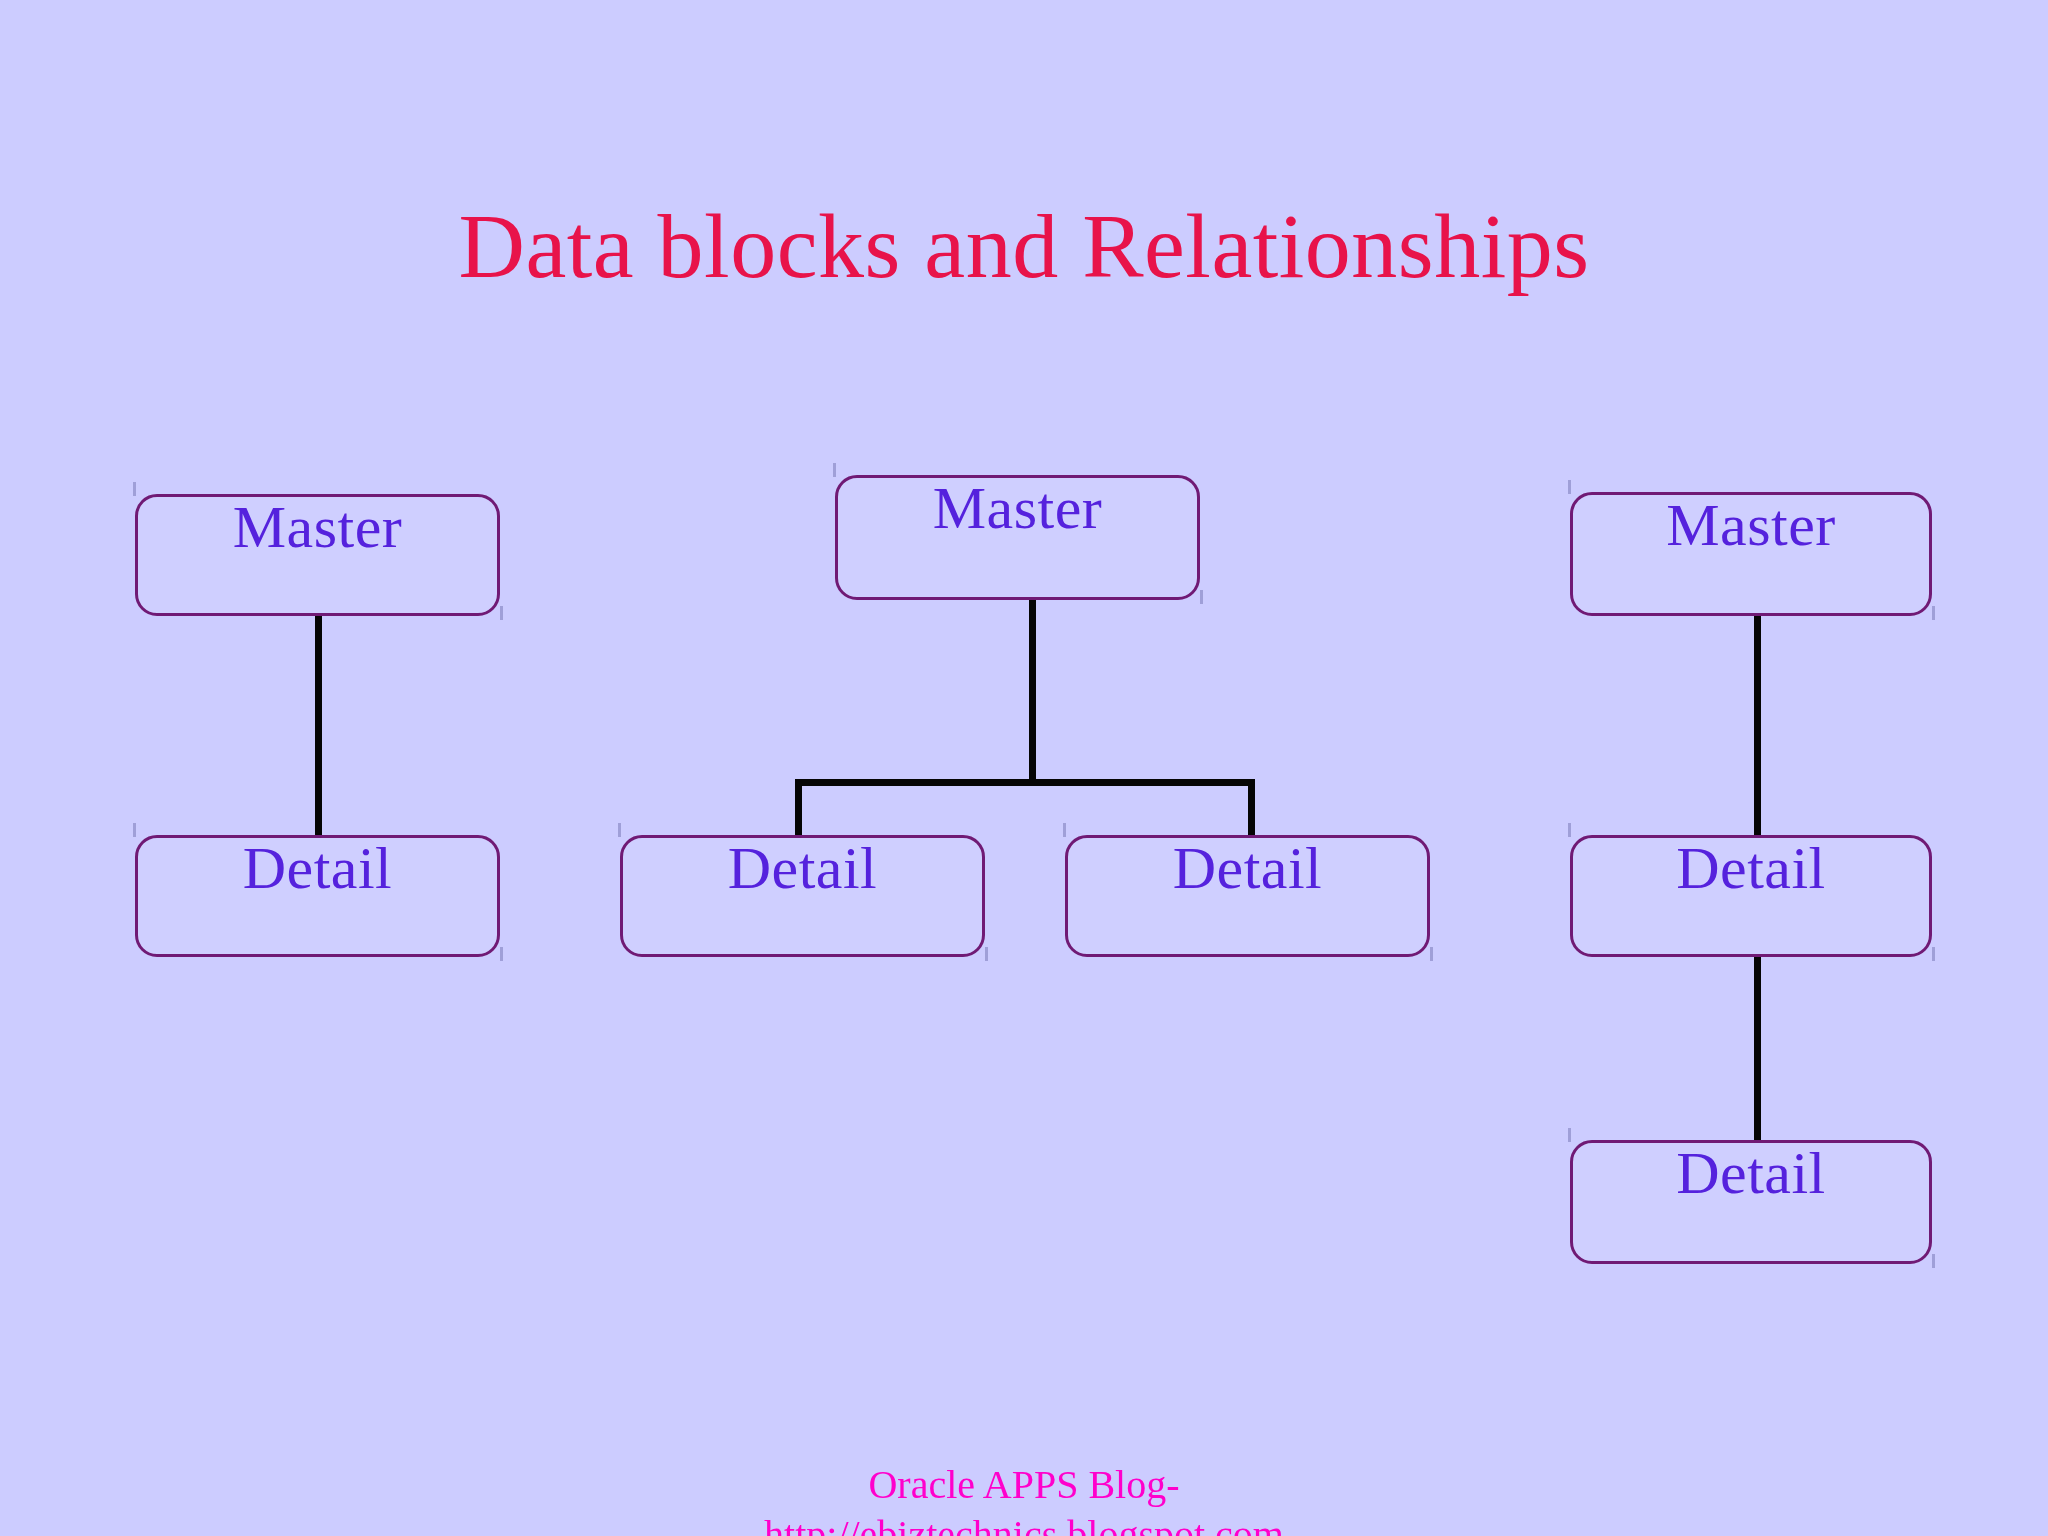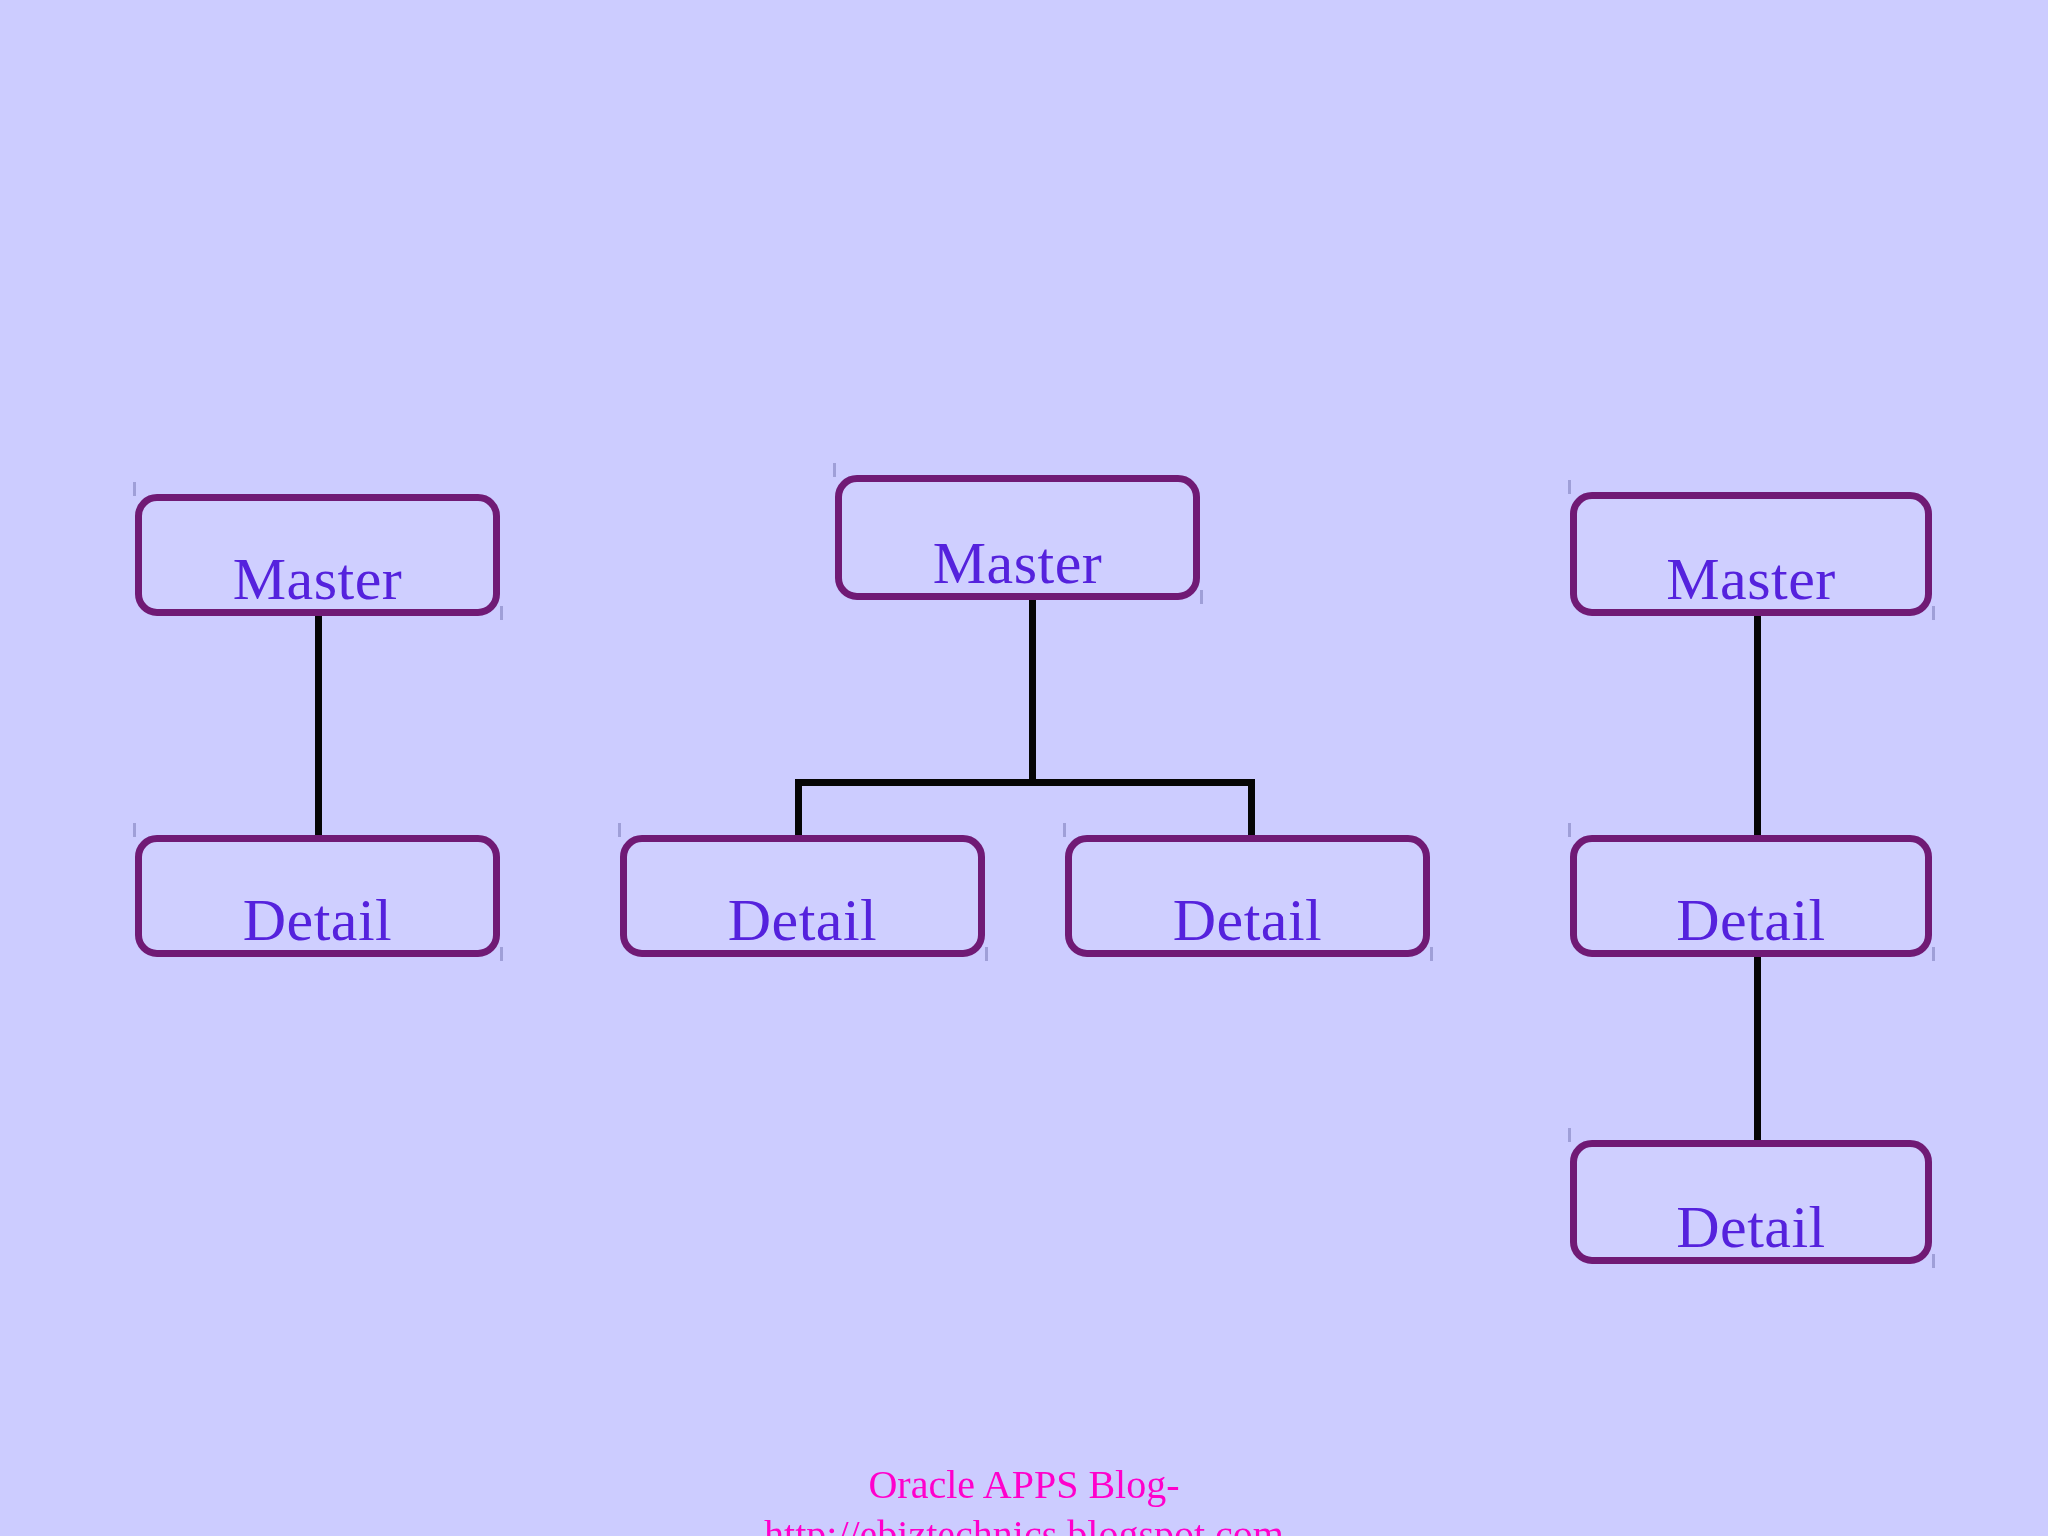--- a/index.html
+++ b/index.html
@@ -53,24 +53,24 @@
     background: #050505;
   }
   .conn-v { width: 7px; }
   .conn-h { height: 7px; }
 
   
   .node {
     position: absolute;
     box-sizing: border-box;
     background: #cfcfff;
-    border: 7px solid #701a75;
+    border: 3px solid #701a75;
     border-radius: 22px;
     display: flex;
-    align-items: flex-end;
+    align-items: flex-start;
     justify-content: center;
     z-index: 3;
   }
   .node-label {
     color: #5522dd;
     font-family: "Liberation Serif", "DejaVu Serif", serif;
     font-size: 60px;
     font-weight: 400;
     line-height: 1;
     white-space: nowrap;
@@ -98,20 +98,21 @@
     font-size: 40px;
     line-height: 1.25;
   }
   #footer .line { display: block; white-space: nowrap; }
 </style>
 </head>
 <body>
 
 <div id="slide">
 
+  <div id="slide-title">Data blocks and Relationships</div>
 
   <div id="diagram">
 
     <div class="conn conn-v" style="left:315px; top:612px; height:226px;"></div>
 
     <div class="node" style="left:135px; top:494px; width:365px; height:122px;">
       <span class="node-label">Master</span>
     </div>
     <div class="handle" style="left:133px; top:482px;"></div>
     <div class="handle" style="left:500px; top:606px;"></div>

